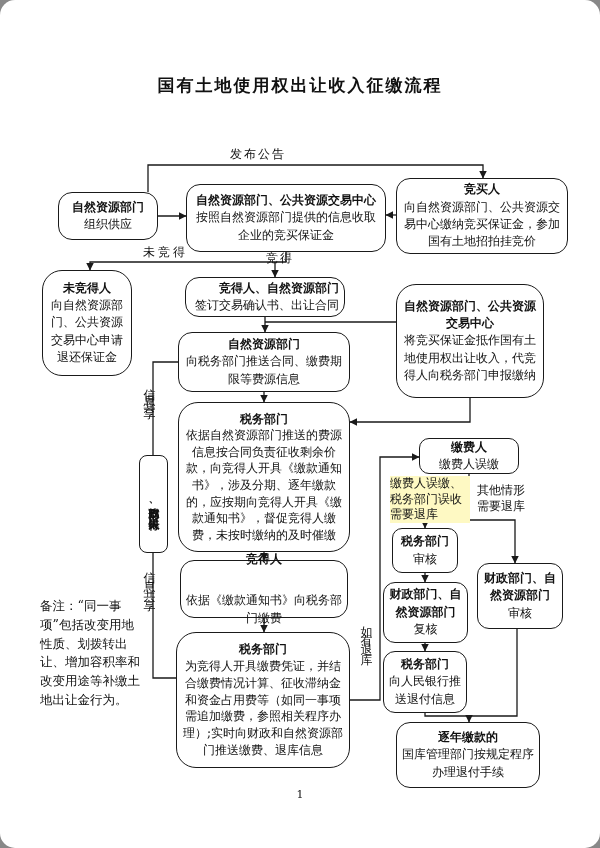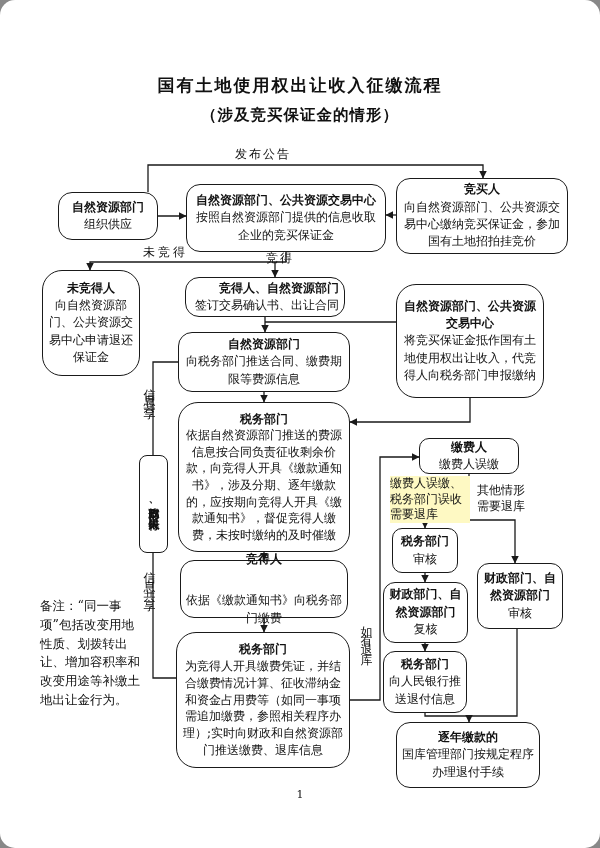--- a/index.html
+++ b/index.html
@@ -30,21 +30,20 @@
   #connectors path{stroke:#1a1a1a;stroke-width:1.3;fill:none;}
   .note{position:absolute;left:40px;top:597px;width:104px;font-size:12.5px;line-height:1.5;z-index:3;}
   .pagenum{position:absolute;left:0;right:0;top:788px;text-align:center;font-size:11px;z-index:3;}
 </style>
 </head>
 <body>
 
 <div id="page">
 
   <div class="doc-title">国有土地使用权出让收入征缴流程</div>
-  <div class="doc-subtitle">（涉及竞买保证金的情形）</div>
 
   <svg id="connectors" width="600" height="848">
     <defs>
       <marker id="ah" markerWidth="8" markerHeight="8" refX="5.6" refY="3" orient="auto">
         <path d="M0,0 L6,3 L0,6 Z" style="fill:#1a1a1a;stroke:none"></path>
       </marker>
     </defs>
     <path d="M148,192 L148,165 L483,165 L483,178" marker-end="url(#ah)"></path>
     <path d="M158,216 L186,216" marker-end="url(#ah)"></path>
     <path d="M396,215 L386,215" marker-end="url(#ah)"></path>
@@ -74,21 +73,21 @@
   <div class="box" style="left:186px;top:184px;width:200px;height:68px;">
     <span class="bt">自然资源部门、公共资源交易中心</span>
     <span class="bb">按照自然资源部门提供的信息收取企业的竞买保证金</span>
   </div>
 
   <div class="box" style="left:396px;top:178px;width:172px;height:76px;">
     <span class="bt">竞买人</span>
     <span class="bb">向自然资源部门、公共资源交易中心缴纳竞买保证金，参加国有土地招拍挂竞价</span>
   </div>
 
-  <div class="box rad20" style="left:42px;top:270px;width:98px;height:106px;">
+  <div class="box rad20" style="left:42px;top:270px;width:90px;height:106px;">
     <span class="bt">未竞得人</span>
     <span class="bb">向自然资源部门、公共资源交易中心申请退还保证金</span>
   </div>
 
   <div class="box" style="left:185px;top:277px;width:160px;height:40px;align-items:flex-end;">
     <span class="bt">竞得人、自然资源部门</span>
     <span class="bb">签订交易确认书、出让合同</span>
   </div>
 
   <div class="box rad20" style="left:396px;top:284px;width:148px;height:114px;">
@@ -143,21 +142,21 @@
 
   <div class="box" style="left:396px;top:722px;width:144px;height:66px;">
     <span class="bt">逐年缴款的</span>
     <span class="bb">国库管理部门按规定程序办理退付手续</span>
   </div>
 
   <div class="sidebox" style="left:139px;top:455px;width:29px;height:98px;">
     <span>财政部门、人民银行</span>
   </div>
 
-  <div class="lbl" style="left:230px;top:147px;width:66px;text-align:center;letter-spacing:2px;">发布公告</div>
+  <div class="lbl" style="left:230px;top:147px;width:66px;letter-spacing:2px;">发布公告</div>
   <div class="lbl" style="left:143px;top:245px;letter-spacing:3px;">未竞得</div>
   <div class="lbl" style="left:266px;top:251px;letter-spacing:2px;">竞得</div>
   <div class="lbl vert" style="left:141px;top:379px;letter-spacing:6px;">信息共享</div>
   <div class="lbl vert" style="left:141px;top:562px;letter-spacing:9px;">信息共享</div>
   <div class="lbl" style="left:390px;top:476px;width:80px;background:#fef9c3;">缴费人误缴、税务部门误收需要退库</div>
   <div class="lbl" style="left:477px;top:483px;width:54px;">其他情形需要退库</div>
   <div class="lbl vert" style="left:358px;top:616px;letter-spacing:9px;">如有退库</div>
 
   <div class="note">备注：“同一事项”包括改变用地性质、划拨转出让、增加容积率和改变用途等补缴土地出让金行为。</div>
   <div class="pagenum">1</div>

